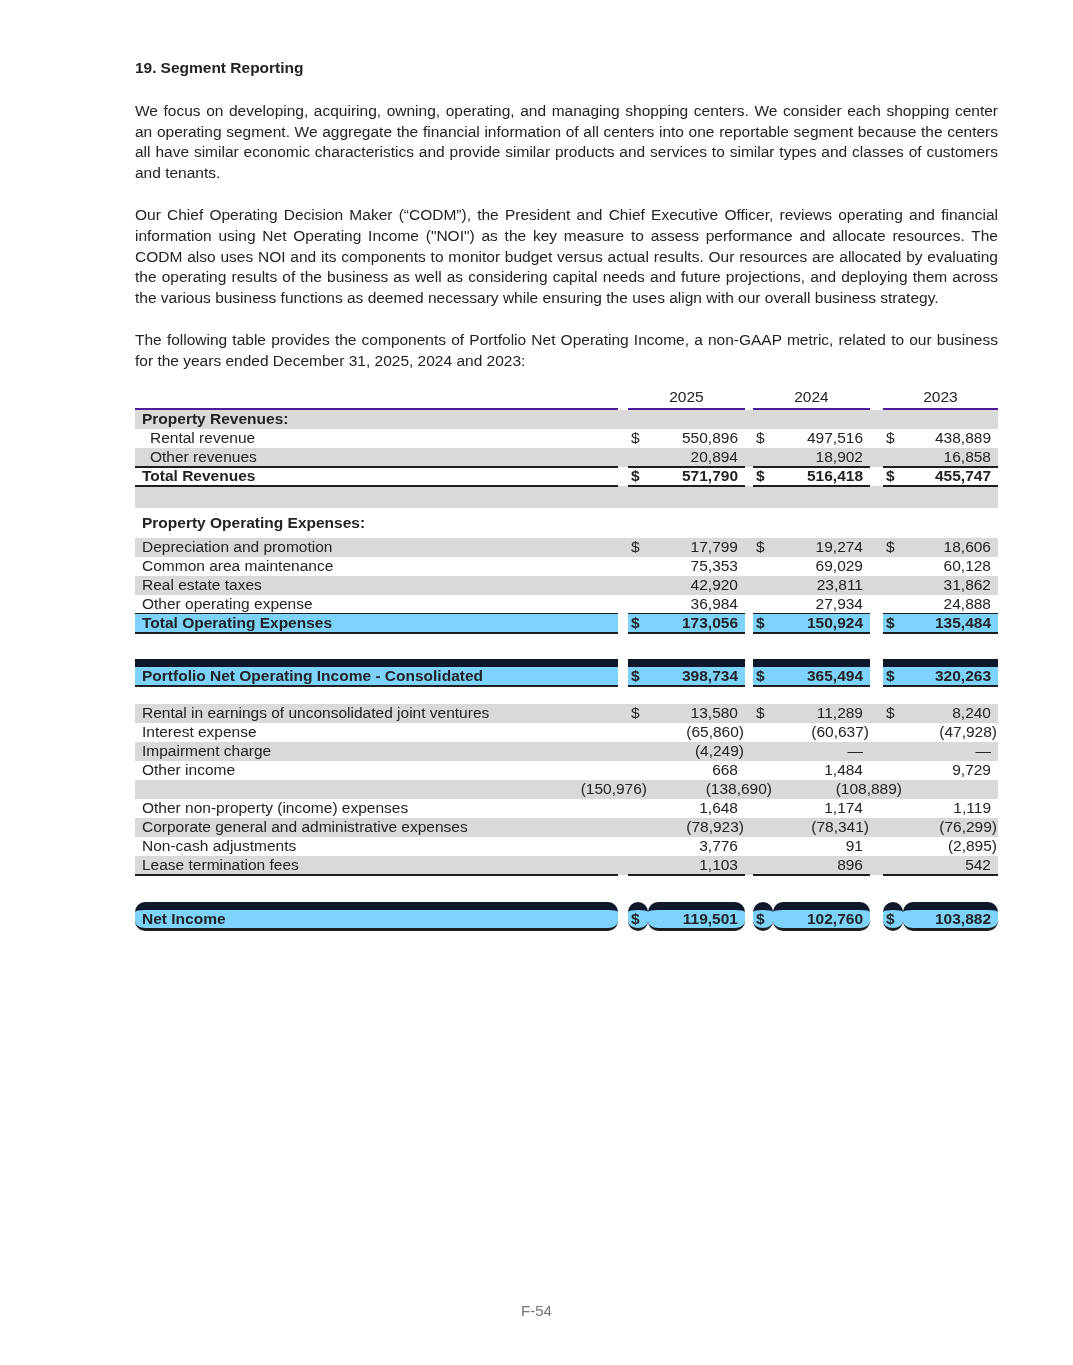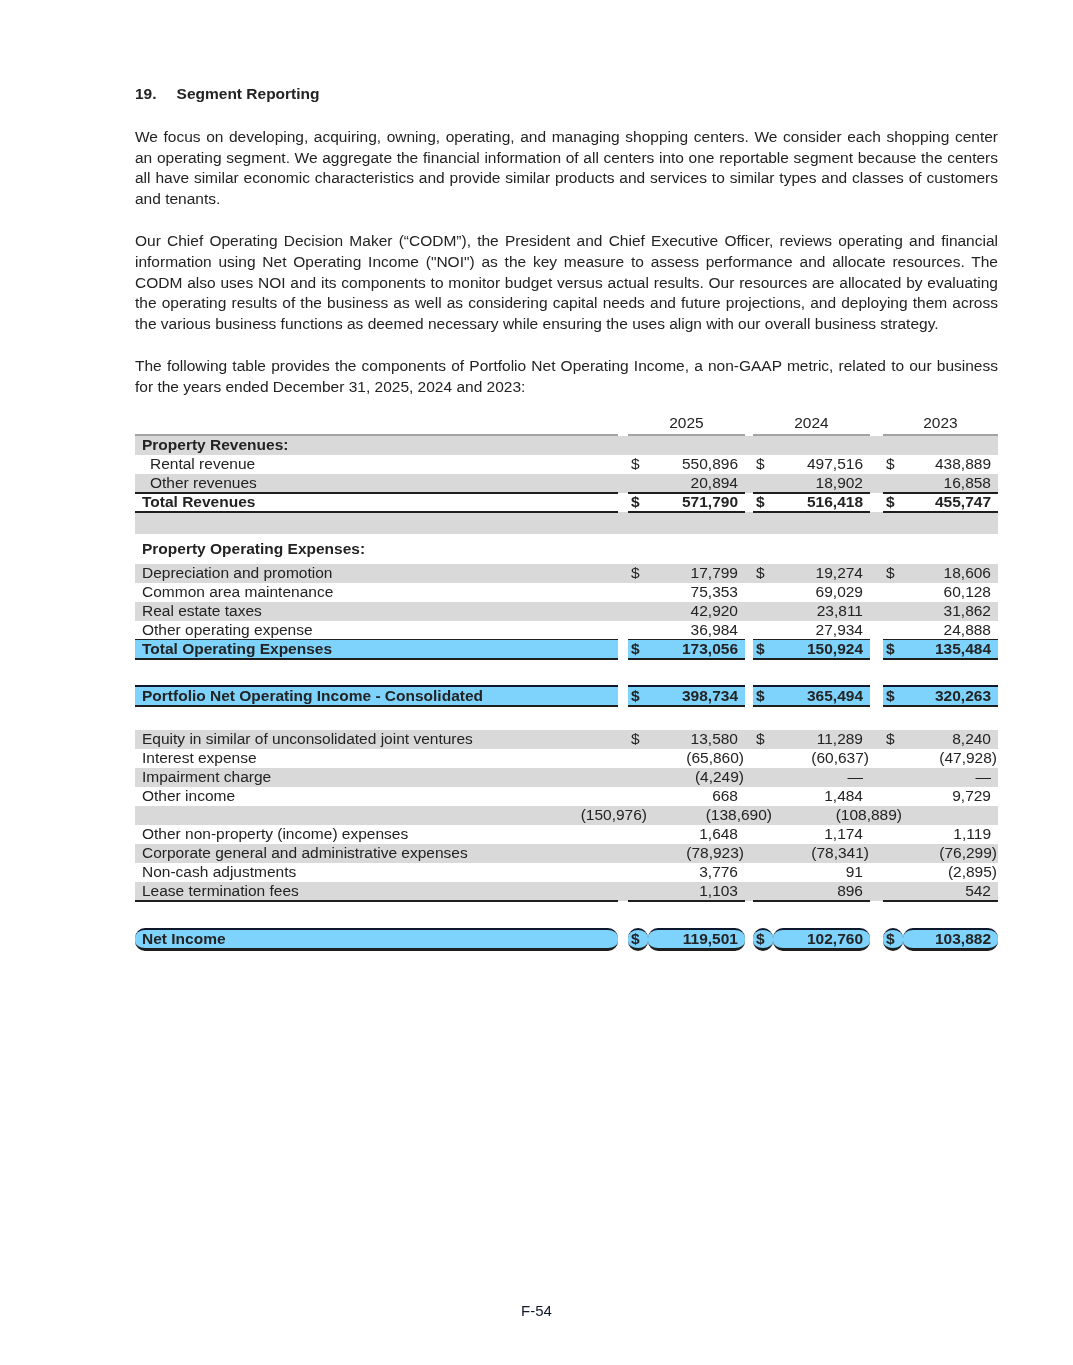--- a/index.html
+++ b/index.html
@@ -4,22 +4,22 @@
 <style>
   * { margin:0; padding:0; box-sizing:border-box; }
   html,body { background:#ffffff; }
   body {
     width:1073px; height:1365px; position:relative;
     font-family:"Liberation Sans","DejaVu Sans",sans-serif;
     color:#232323; -webkit-font-smoothing:antialiased;
   }
   .content { position:absolute; left:135px; top:0; width:863px; }
   .heading {
-    margin-top:85px; font-size:15.5px; font-weight:bold;
-    display:flex; gap:20px;
+    margin-top:59px; font-size:15.5px; font-weight:bold;
+    display:flex; gap:4px;
   }
   p.para {
     margin-top:22px; font-size:15.5px; line-height:20.6px;
     text-align:justify;
   }
   p.para:first-of-type { margin-top:24px; }
 
   .fintable { margin-top:15px; font-size:15.5px; }
   .trow {
     display:grid;
@@ -34,33 +34,33 @@
   .gut { }
   .cell.label { padding-left:7px; }
   .cell.label.indent { padding-left:15px; }
   .cell.dollar { padding-left:3px; }
   .cell.value { justify-content:flex-end; text-align:right; padding-right:7px; }
   .cell.value.neg { padding-right:1px; }
   .yearcell {
     display:flex; align-items:flex-end; justify-content:center;
     padding-bottom:2px;
   }
-  .header-row .cell, .header-row .yearcell { border-bottom:2px solid #a3a3a3; }
+  .header-row .cell, .header-row .yearcell { border-bottom:2px solid #4c1d95; }
 
   .bold { font-weight:bold; }
   .shade-row { background:#d9d9d9; }
   .shade-cells .cell { background:#7dd3fc; }
-  .rt > .cell { border-top:2px solid #0f172a; }
+  .rt > .cell { border-top:8px solid #0f172a; }
   .rb > .cell { border-bottom:2px solid #1e1e1e; }
   .thick.rb > .cell { border-bottom-width:3px;border-radius:10px; }
   .section .full { grid-column:1 / -1; font-weight:bold; padding-left:7px; }
 
   .footer {
     position:absolute; left:0; right:0; top:1302px;
-    text-align:center; font-size:15px; color:#0f172a;
+    text-align:center; font-size:15px; color:#737373;
   }
 </style>
 </head>
 <body>
 
 <div class="page">
   <div class="content">
 
     <div class="heading">
       <span>19.</span>
@@ -193,21 +193,21 @@
             <div class="cell value">398,734</div>
             <div class="gut"></div>
             <div class="cell dollar">$</div>
             <div class="cell value">365,494</div>
             <div class="gut"></div>
             <div class="cell dollar">$</div>
             <div class="cell value">320,263</div>
           </div>
           <div class="trow spacer" style="height: 26px;"></div>
           <div class="trow data shade-row">
-            <div class="cell label">Equity in similar of unconsolidated joint ventures</div>
+            <div class="cell label">Rental in earnings of unconsolidated joint ventures</div>
             <div class="gut"></div>
             <div class="cell dollar">$</div>
             <div class="cell value">13,580</div>
             <div class="gut"></div>
             <div class="cell dollar">$</div>
             <div class="cell value">11,289</div>
             <div class="gut"></div>
             <div class="cell dollar">$</div>
             <div class="cell value">8,240</div>
           </div>

